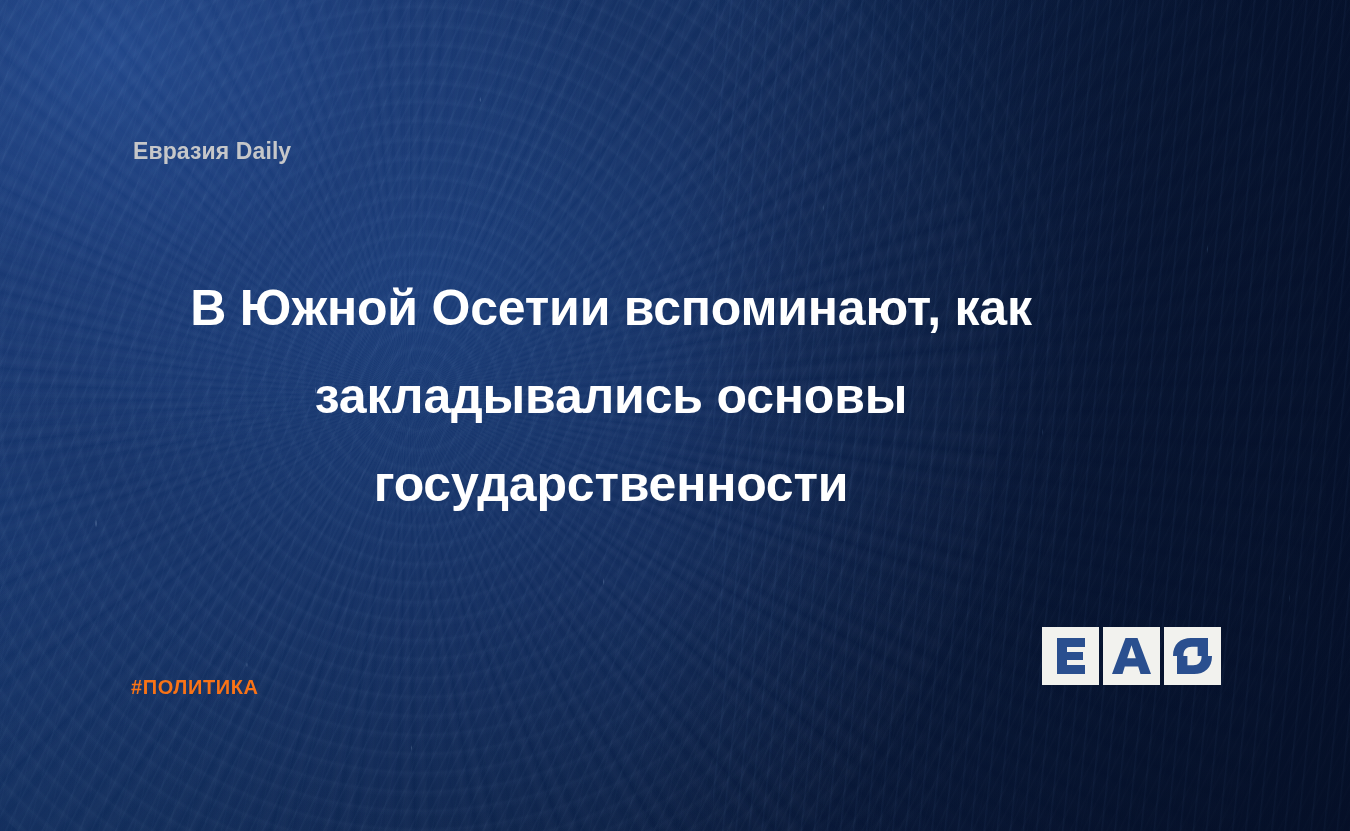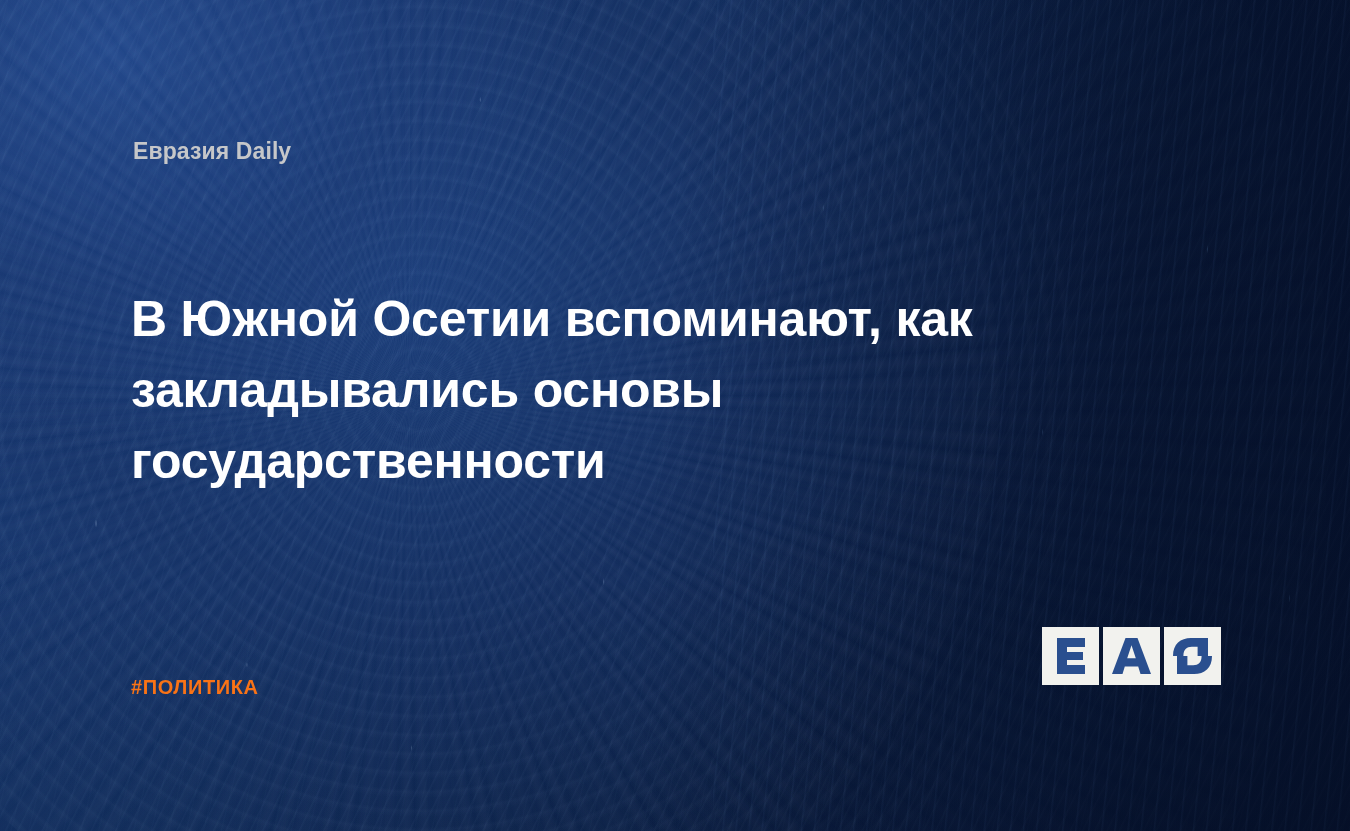--- a/index.html
+++ b/index.html
@@ -182,28 +182,29 @@
     font-size: 23px;
     font-weight: 700;
     color: #c6c7c9;
     letter-spacing: 0.1px;
     white-space: nowrap;
   }
 
   .headline {
     position: absolute;
     left: 131px;
-    top: 284px;
+    top: 264px;
     width: 960px;
     margin: 0;
     font-size: 50px;
-    line-height: 71px;
+    line-height: 88px;
     font-weight: 700;
     color: #ffffff;
     letter-spacing: -0.2px;
+    text-align: center;
   }
 
   .hashtag {
     position: absolute;
     left: 131px;
     top: 676px;
     font-size: 20px;
     font-weight: 700;
     color: #f97316;
     letter-spacing: 0.6px;

